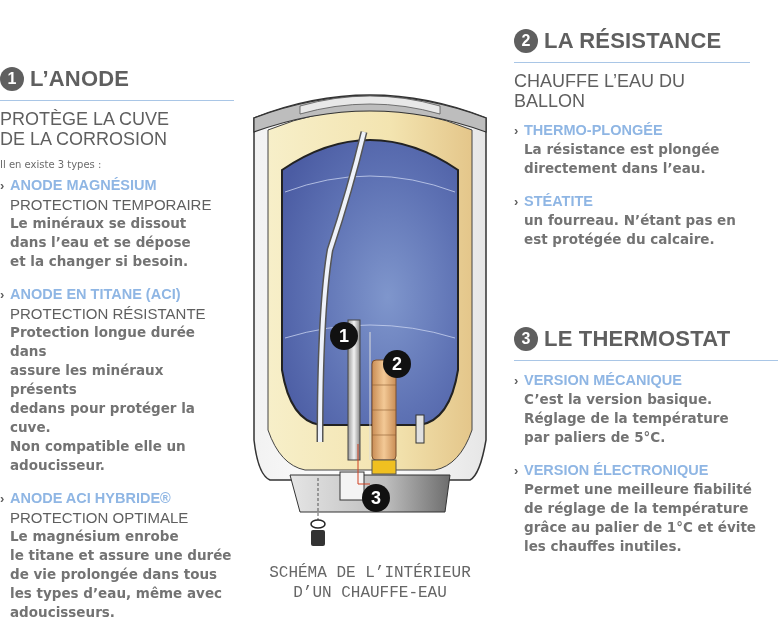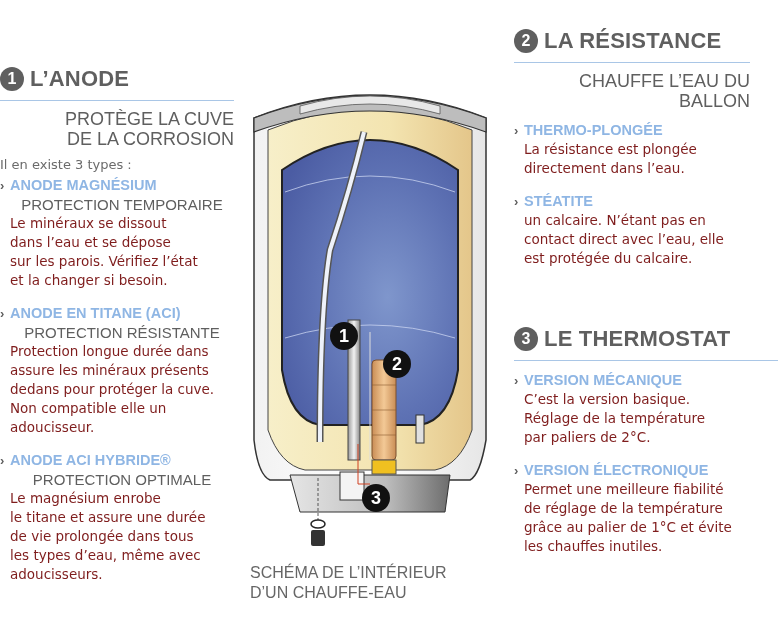--- a/index.html
+++ b/index.html
@@ -20,37 +20,36 @@
     width:24px; height:24px; border-radius:50%;
     background:#5f5f5f; color:#fff;
     display:flex; align-items:center; justify-content:center;
     font-size:16px; font-weight:bold; font-family:"Liberation Sans", sans-serif;
   }
   .rule { height:1px; background:#a9c6e6; margin:8px 0 8px 0; }
   .subtitle {
     font-family:"Liberation Sans", sans-serif;
     font-size:18px; line-height:20px; color:#5f5f5f; text-transform:uppercase;
     margin-bottom:6px;
-    text-align:right;
-  }
-  .intro { font-size:13px; line-height:19px; color:#6b6b6b; margin-bottom:2px;}
+  }
+  .intro { font-size:10px; line-height:19px; color:#6b6b6b; margin-bottom:2px;}
   .item { margin-bottom:14px; }
   .item-head {
     font-family:"Liberation Sans", sans-serif;
     font-weight:bold; font-size:14.5px; line-height:19px; color:#8fb6e4;
     position:relative; padding-left:10px;
   }
   .item-head .chev {
     position:absolute; left:0; top:0; color:#5f5f5f; font-weight:bold; font-size:13px;
   }
-  .item-sub { font-family:"Liberation Sans", sans-serif; font-size:15px; line-height:19px; color:#5f5f5f; padding-left:10px; text-transform:uppercase;text-align:center; }
-  .item-body { font-size:13.5px; line-height:19px; color:#7f1d1d; padding-left:10px; }
+  .item-sub { font-family:"Liberation Sans", sans-serif; font-size:15px; line-height:19px; color:#5f5f5f; padding-left:10px; text-transform:uppercase; }
+  .item-body { font-size:13.5px; line-height:19px; color:#737373; padding-left:10px;font-weight:bold; }
   .caption {
-    position:absolute; left:250px; top:563px; width:240px; text-align:left;
-    font-family:Liberation Sans, sans-serif;
+    position:absolute; left:250px; top:563px; width:240px; text-align:center;
+    font-family:Liberation Mono, monospace;
     font-size:16px; line-height:20px; color:#666; text-transform:uppercase;
   }
   .diagram { position:absolute; left:240px; top:80px; width:260px; height:470px; }
 </style>
 </head>
 <body>
 
 <div class="col" style="left:0; top:66px; width:234px;">
   <div class="sec-title">
     <span class="num-badge">1</span>
@@ -62,21 +61,20 @@
     <div>DE LA CORROSION</div>
   </div>
   <div class="intro">Il en existe 3 types :</div>
 
   <div class="item">
     <div class="item-head"><span class="chev">›</span><span>ANODE MAGNÉSIUM</span></div>
     <div class="item-sub">PROTECTION TEMPORAIRE</div>
     <div class="item-body">
       <div>Le minéraux se dissout</div>
       <div>dans l’eau et se dépose</div>
-      <div>sur les parois. Vérifiez l’état</div>
       <div>et la changer si besoin.</div>
     </div>
   </div>
 
   <div class="item">
     <div class="item-head"><span class="chev">›</span><span>ANODE EN TITANE (ACI)</span></div>
     <div class="item-sub">PROTECTION RÉSISTANTE</div>
     <div class="item-body">
       <div>Protection longue durée dans</div>
       <div>assure les minéraux présents</div>
@@ -200,39 +198,38 @@
   <div class="item" style="margin-top:10px;">
     <div class="item-head"><span class="chev">›</span><span>THERMO-PLONGÉE</span></div>
     <div class="item-body">
       <div>La résistance est plongée</div>
       <div>directement dans l’eau.</div>
     </div>
   </div>
   <div class="item">
     <div class="item-head"><span class="chev">›</span><span>STÉATITE</span></div>
     <div class="item-body">
-      <div>un calcaire. N’étant pas en</div>
-      <div>contact direct avec l’eau, elle</div>
+      <div>un fourreau. N’étant pas en</div>
       <div>est protégée du calcaire.</div>
     </div>
   </div>
 </div>
 
 <div class="col" style="left:514px; top:326px; width:264px;">
   <div class="sec-title">
     <span class="num-badge">3</span>
     <span>LE THERMOSTAT</span>
   </div>
   <div class="rule"></div>
   <div class="item" style="margin-top:10px;">
     <div class="item-head"><span class="chev">›</span><span>VERSION MÉCANIQUE</span></div>
     <div class="item-body">
       <div>C’est la version basique.</div>
       <div>Réglage de la température</div>
-      <div>par paliers de 2°C.</div>
+      <div>par paliers de 5°C.</div>
     </div>
   </div>
   <div class="item">
     <div class="item-head"><span class="chev">›</span><span>VERSION ÉLECTRONIQUE</span></div>
     <div class="item-body">
       <div>Permet une meilleure fiabilité</div>
       <div>de réglage de la température</div>
       <div>grâce au palier de 1°C et évite</div>
       <div>les chauffes inutiles.</div>
     </div>

